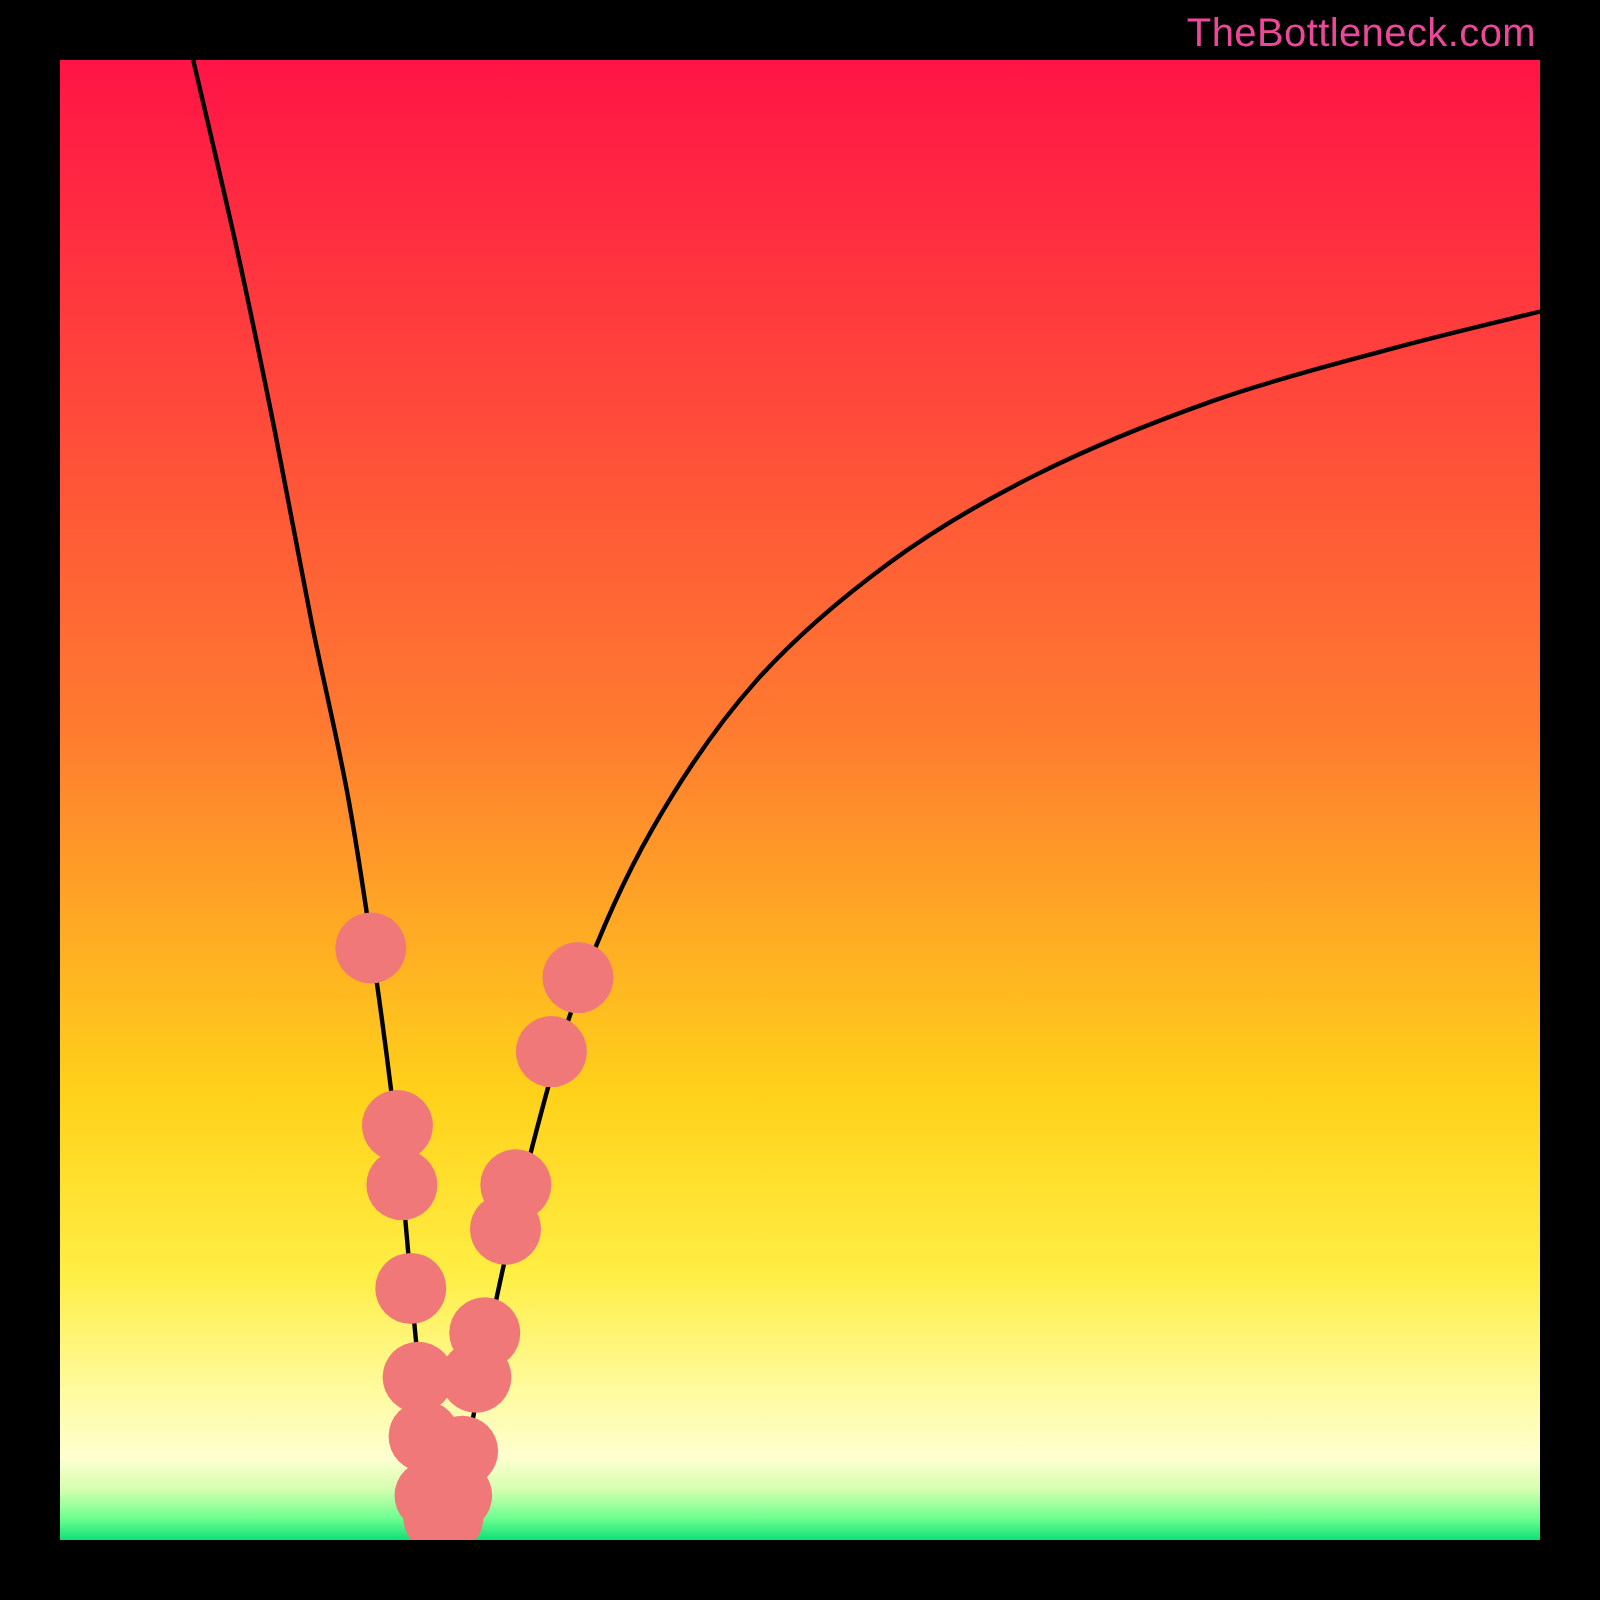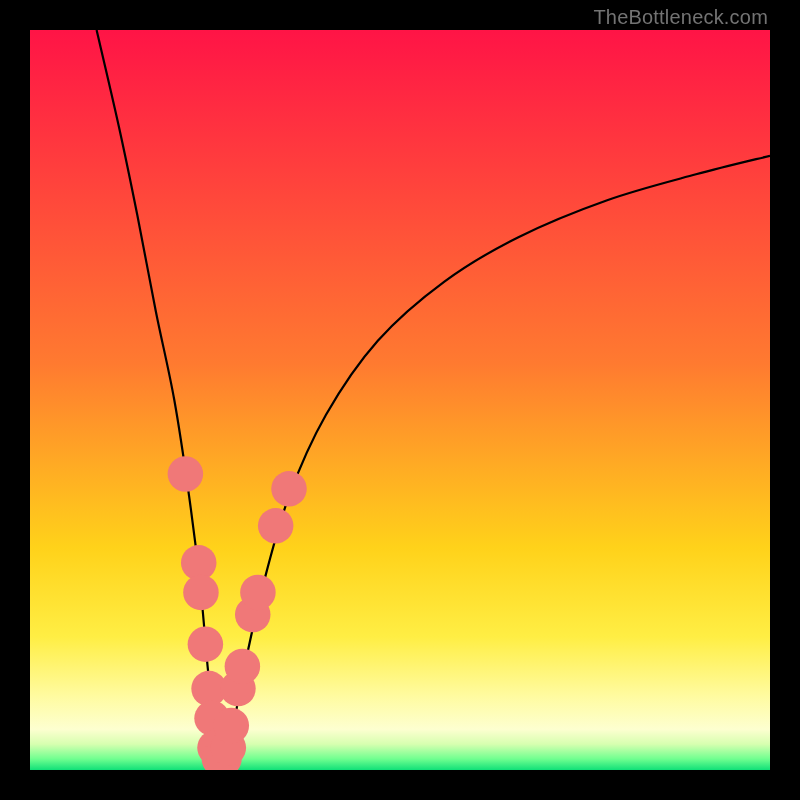--- a/index.html
+++ b/index.html
@@ -30,21 +30,21 @@
     inset: 0;
   }
   svg.curves {
     position: absolute;
     inset: 0;
   }
   .attribution {
     position: absolute;
     top: 6px;
     right: 32px;
-    color: #737373;
+    color: #ec4899;
     font-size: 20px;
     font-weight: 500;
     letter-spacing: 0.2px;
   }
 </style>
 </head>
 <body>
 
 <div class="frame">
 

